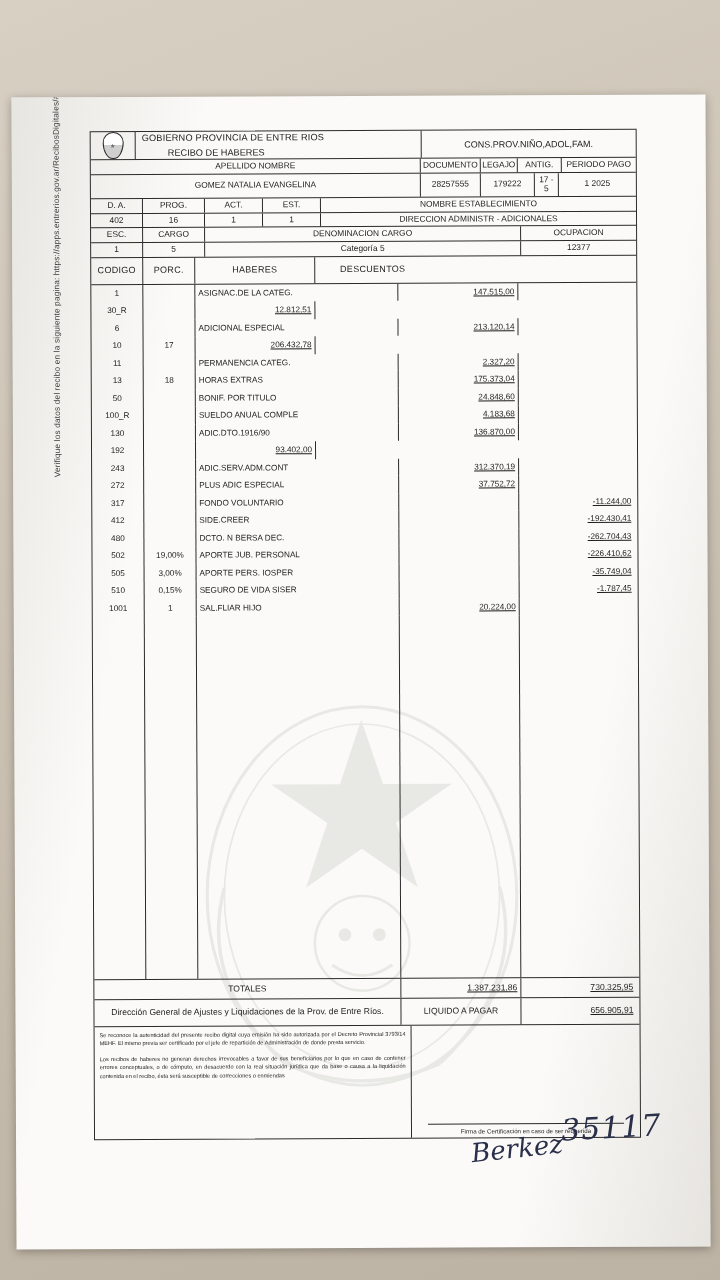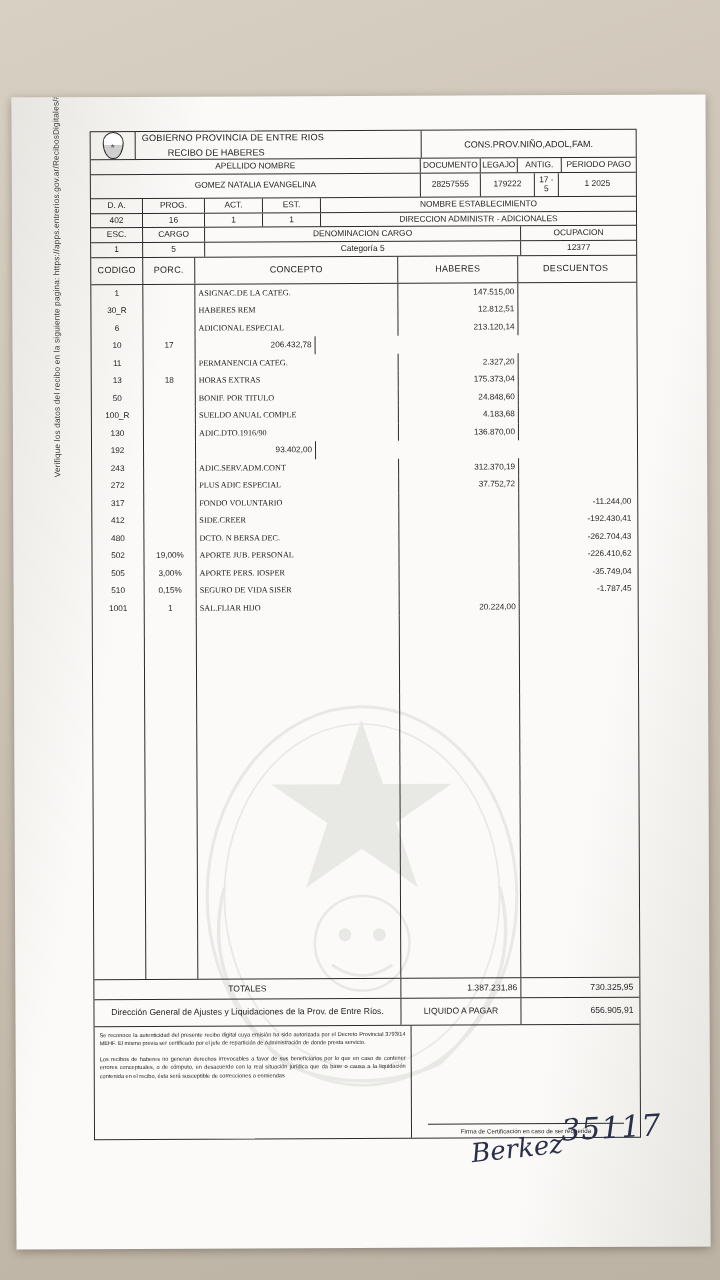--- a/index.html
+++ b/index.html
@@ -67,22 +67,22 @@
     padding: 2px 3px;
     box-sizing: border-box;
     display: flex;
     align-items: center;
     justify-content: center;
     text-align: center;
     min-height: 13px;
     line-height: 1.15;
   }
   .cell:last-child { border-right: none; }
-  .l { justify-content: flex-start; text-align: left; font-family: Liberation Serif, serif; }
-  .r { justify-content: flex-end; text-align: left; }
+  .l { justify-content: flex-start; text-align: left; }
+  .r { justify-content: flex-end; text-align: left; text-decoration: underline; }
 
   
   .hdr-left { width: 330px; border-right: 1px solid #2b2b2b; display: flex; }
   .emblem-box {
     width: 44px; display: flex; align-items: center; justify-content: center;
     border-right: 1px solid #2b2b2b;
   }
   .emblem {
     width: 19px; height: 25px;
     border: 1.1px solid #2b2b2b;
@@ -233,37 +233,35 @@
     <div class="row">
       <div class="cell" style="width:52px">1</div>
       <div class="cell" style="width:62px">5</div>
       <div class="cell" style="flex:1">Categoría 5</div>
       <div class="cell" style="width:115px">12377</div>
     </div>
 
     <div class="row">
       <div class="cell c-codigo concept-head" style="min-height:26px">CODIGO</div>
       <div class="cell c-porc concept-head" style="min-height:26px">PORC.</div>
-      <div class="cell c-concepto concept-head" style="min-height:26px">CONCEPTO</div>
       <div class="cell c-haberes concept-head" style="min-height:26px">HABERES</div>
       <div class="cell c-desc concept-head" style="min-height:26px">DESCUENTOS</div>
     </div>
 
     <div class="body-rows">
       <div class="row" style="border-bottom:none">
         <div class="cell c-codigo">1</div>
         <div class="cell c-porc"></div>
         <div class="cell c-concepto l">ASIGNAC.DE LA CATEG.</div>
         <div class="cell c-haberes r">147.515,00</div>
         <div class="cell c-desc r"></div>
       </div>
       <div class="row" style="border-bottom:none">
         <div class="cell c-codigo">30_R</div>
         <div class="cell c-porc"></div>
-        <div class="cell c-concepto l">HABERES REM</div>
         <div class="cell c-haberes r">12.812,51</div>
         <div class="cell c-desc r"></div>
       </div>
       <div class="row" style="border-bottom:none">
         <div class="cell c-codigo">6</div>
         <div class="cell c-porc"></div>
         <div class="cell c-concepto l">ADICIONAL ESPECIAL</div>
         <div class="cell c-haberes r">213.120,14</div>
         <div class="cell c-desc r"></div>
       </div>

